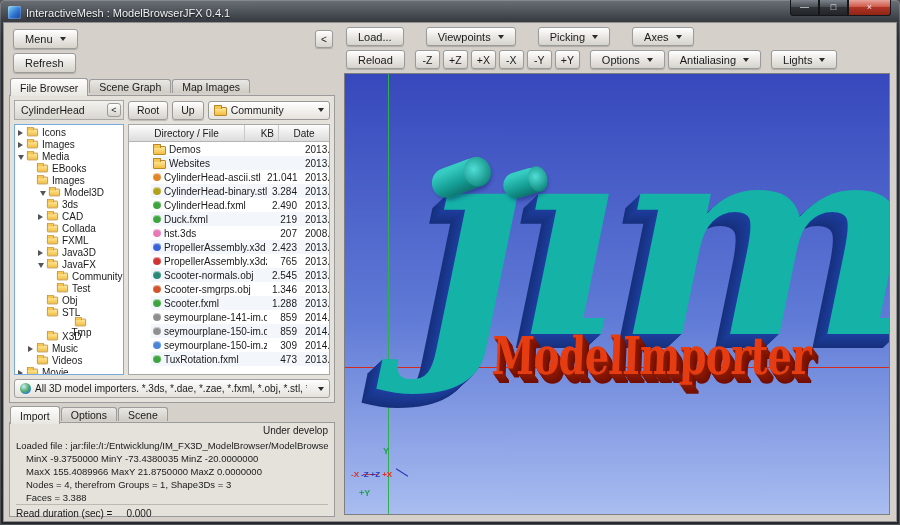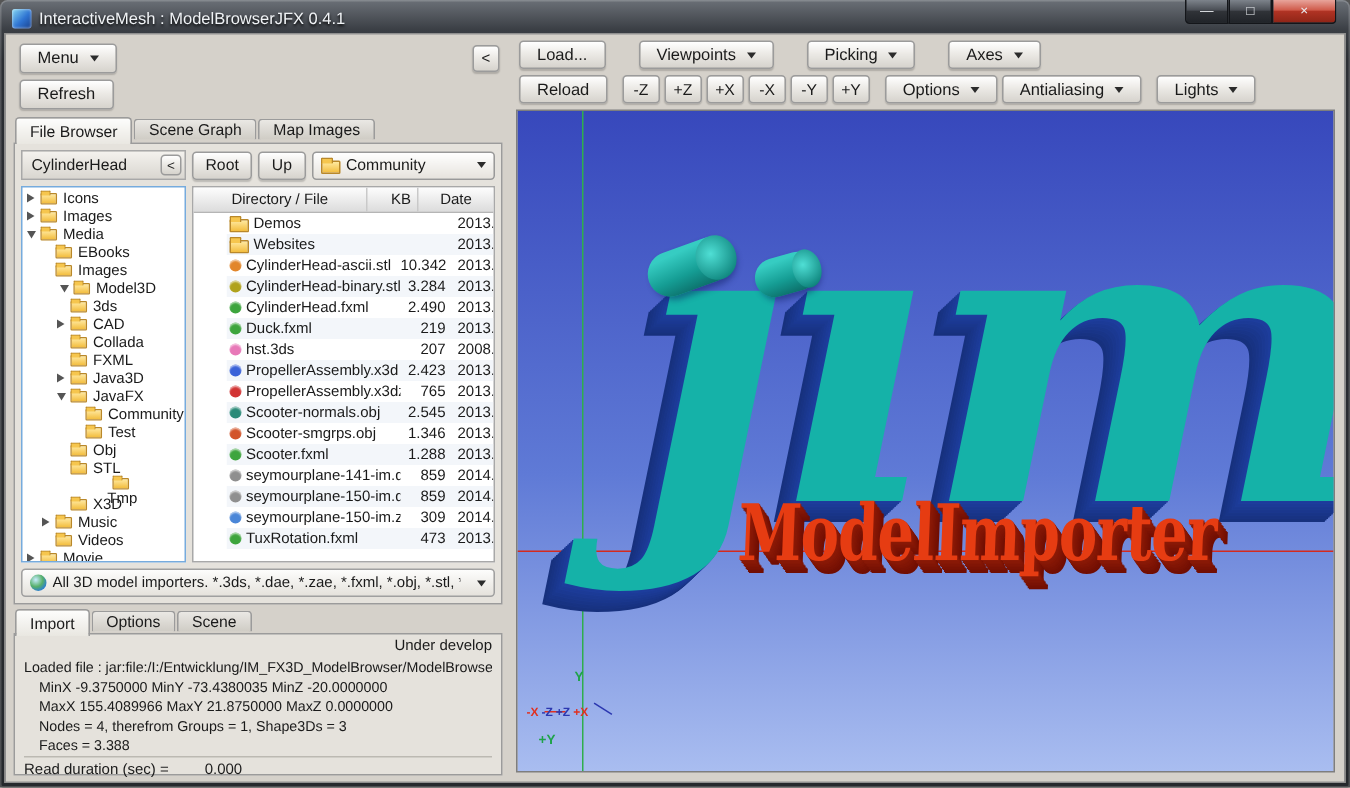--- a/index.html
+++ b/index.html
@@ -94,21 +94,21 @@
     background:radial-gradient(circle at 35% 32%,#c8ecff,#57b06a 45%,#2b7fd0 75%,#1c5c9e); }
   .filter-text { flex:1; font-size:10px; white-space:nowrap; overflow:hidden; }
 
   .small-tabs { margin-top:4px; }
   .status-pane { flex:1; border:1px solid #9b9b9b; background:#e5e2dc; margin-top:-1px; padding:2px 6px 3px;
     display:flex; flex-direction:column; min-height:0; }
   .develop { text-align:right; font-size:10px; }
   .log { margin-top:3px; line-height:13px; font-size:9.5px; }
   .log-line { white-space:nowrap; overflow:hidden; }
   .log-line.ind { padding-left:10px; }
-  .duration-row { margin-top:auto; border-top:1px solid #bcb9b2; padding-top:3px; display:flex; gap:24px; font-size:10px; }
+  .duration-row { margin-top:auto; border-top:1px solid #bcb9b2; padding-top:3px; display:flex; gap:14px; font-size:10px; }
 
   
   .right-panel { flex:1; display:flex; flex-direction:column; min-width:0; }
   .toolbar { display:flex; align-items:flex-start; margin:4px 0 0 6px; height:19px; flex:none; }
   .toolbar .btn { height:19px; }
   .gap-lg { margin-left:22px; } .gap-md { margin-left:10px; } .gap-sm { margin-left:3px; }
   .viewport { flex:1; margin:4px 6px 6px 4px; position:relative; border:1px solid #7e7e7e; overflow:hidden;
     background:linear-gradient(180deg,#3748bc 0%,#5f7ad6 55%,#a9bdf0 100%); cursor:default; }
 
   .axis-y-line { position:absolute; left:43px; top:0; width:1px; height:100%; background:#2fae4c; }
@@ -329,21 +329,21 @@
                     <span>Websites</span>
                   </div>
                   <div class="tc kb"></div>
                   <div class="tc date">2013.09.19</div>
                 </div>
                 <div class="trow">
                   <div class="tc name">
                     <span class="dot" style="background: rgb(226, 134, 42);"></span>
                     <span>CylinderHead-ascii.stl</span>
                   </div>
-                  <div class="tc kb">10.342</div>
+                  <div class="tc kb">21.041</div>
                   <div class="tc date">2013.03.24</div>
                 </div>
                 <div class="trow">
                   <div class="tc name">
                     <span class="dot" style="background: rgb(176, 162, 28);"></span>
                     <span>CylinderHead-binary.stl</span>
                   </div>
                   <div class="tc kb">3.284</div>
                   <div class="tc date">2013.03.24</div>
                 </div>

